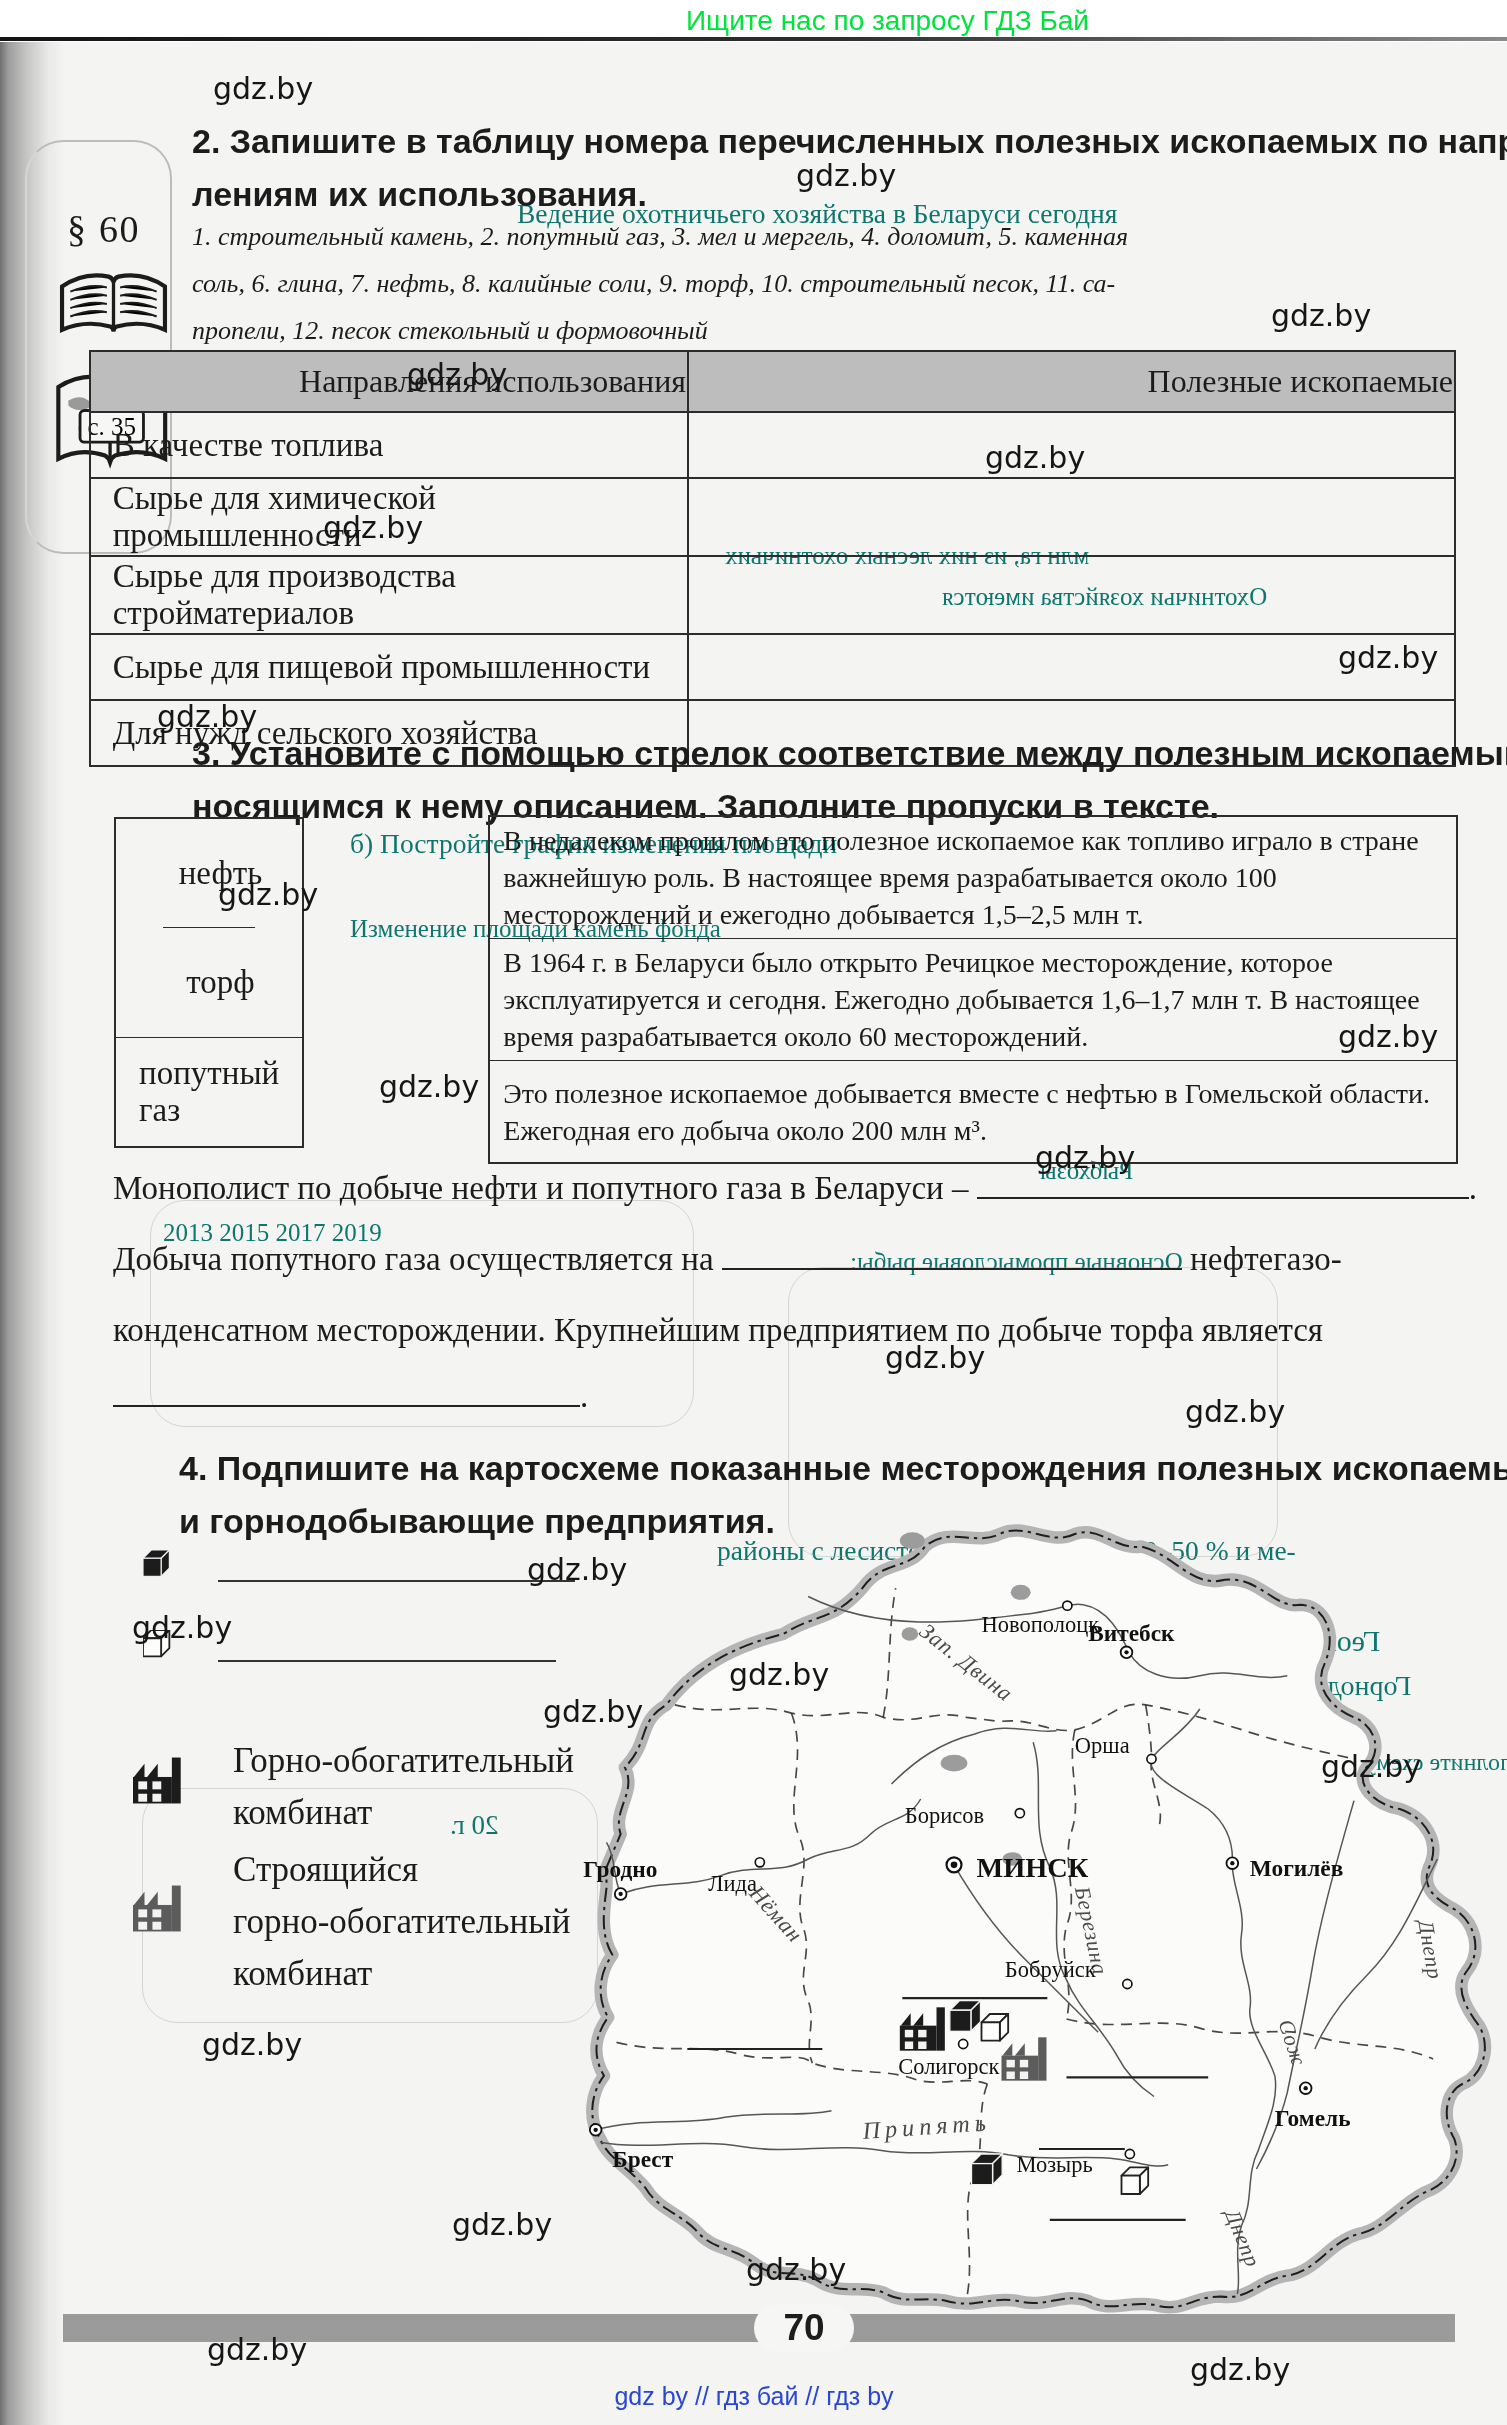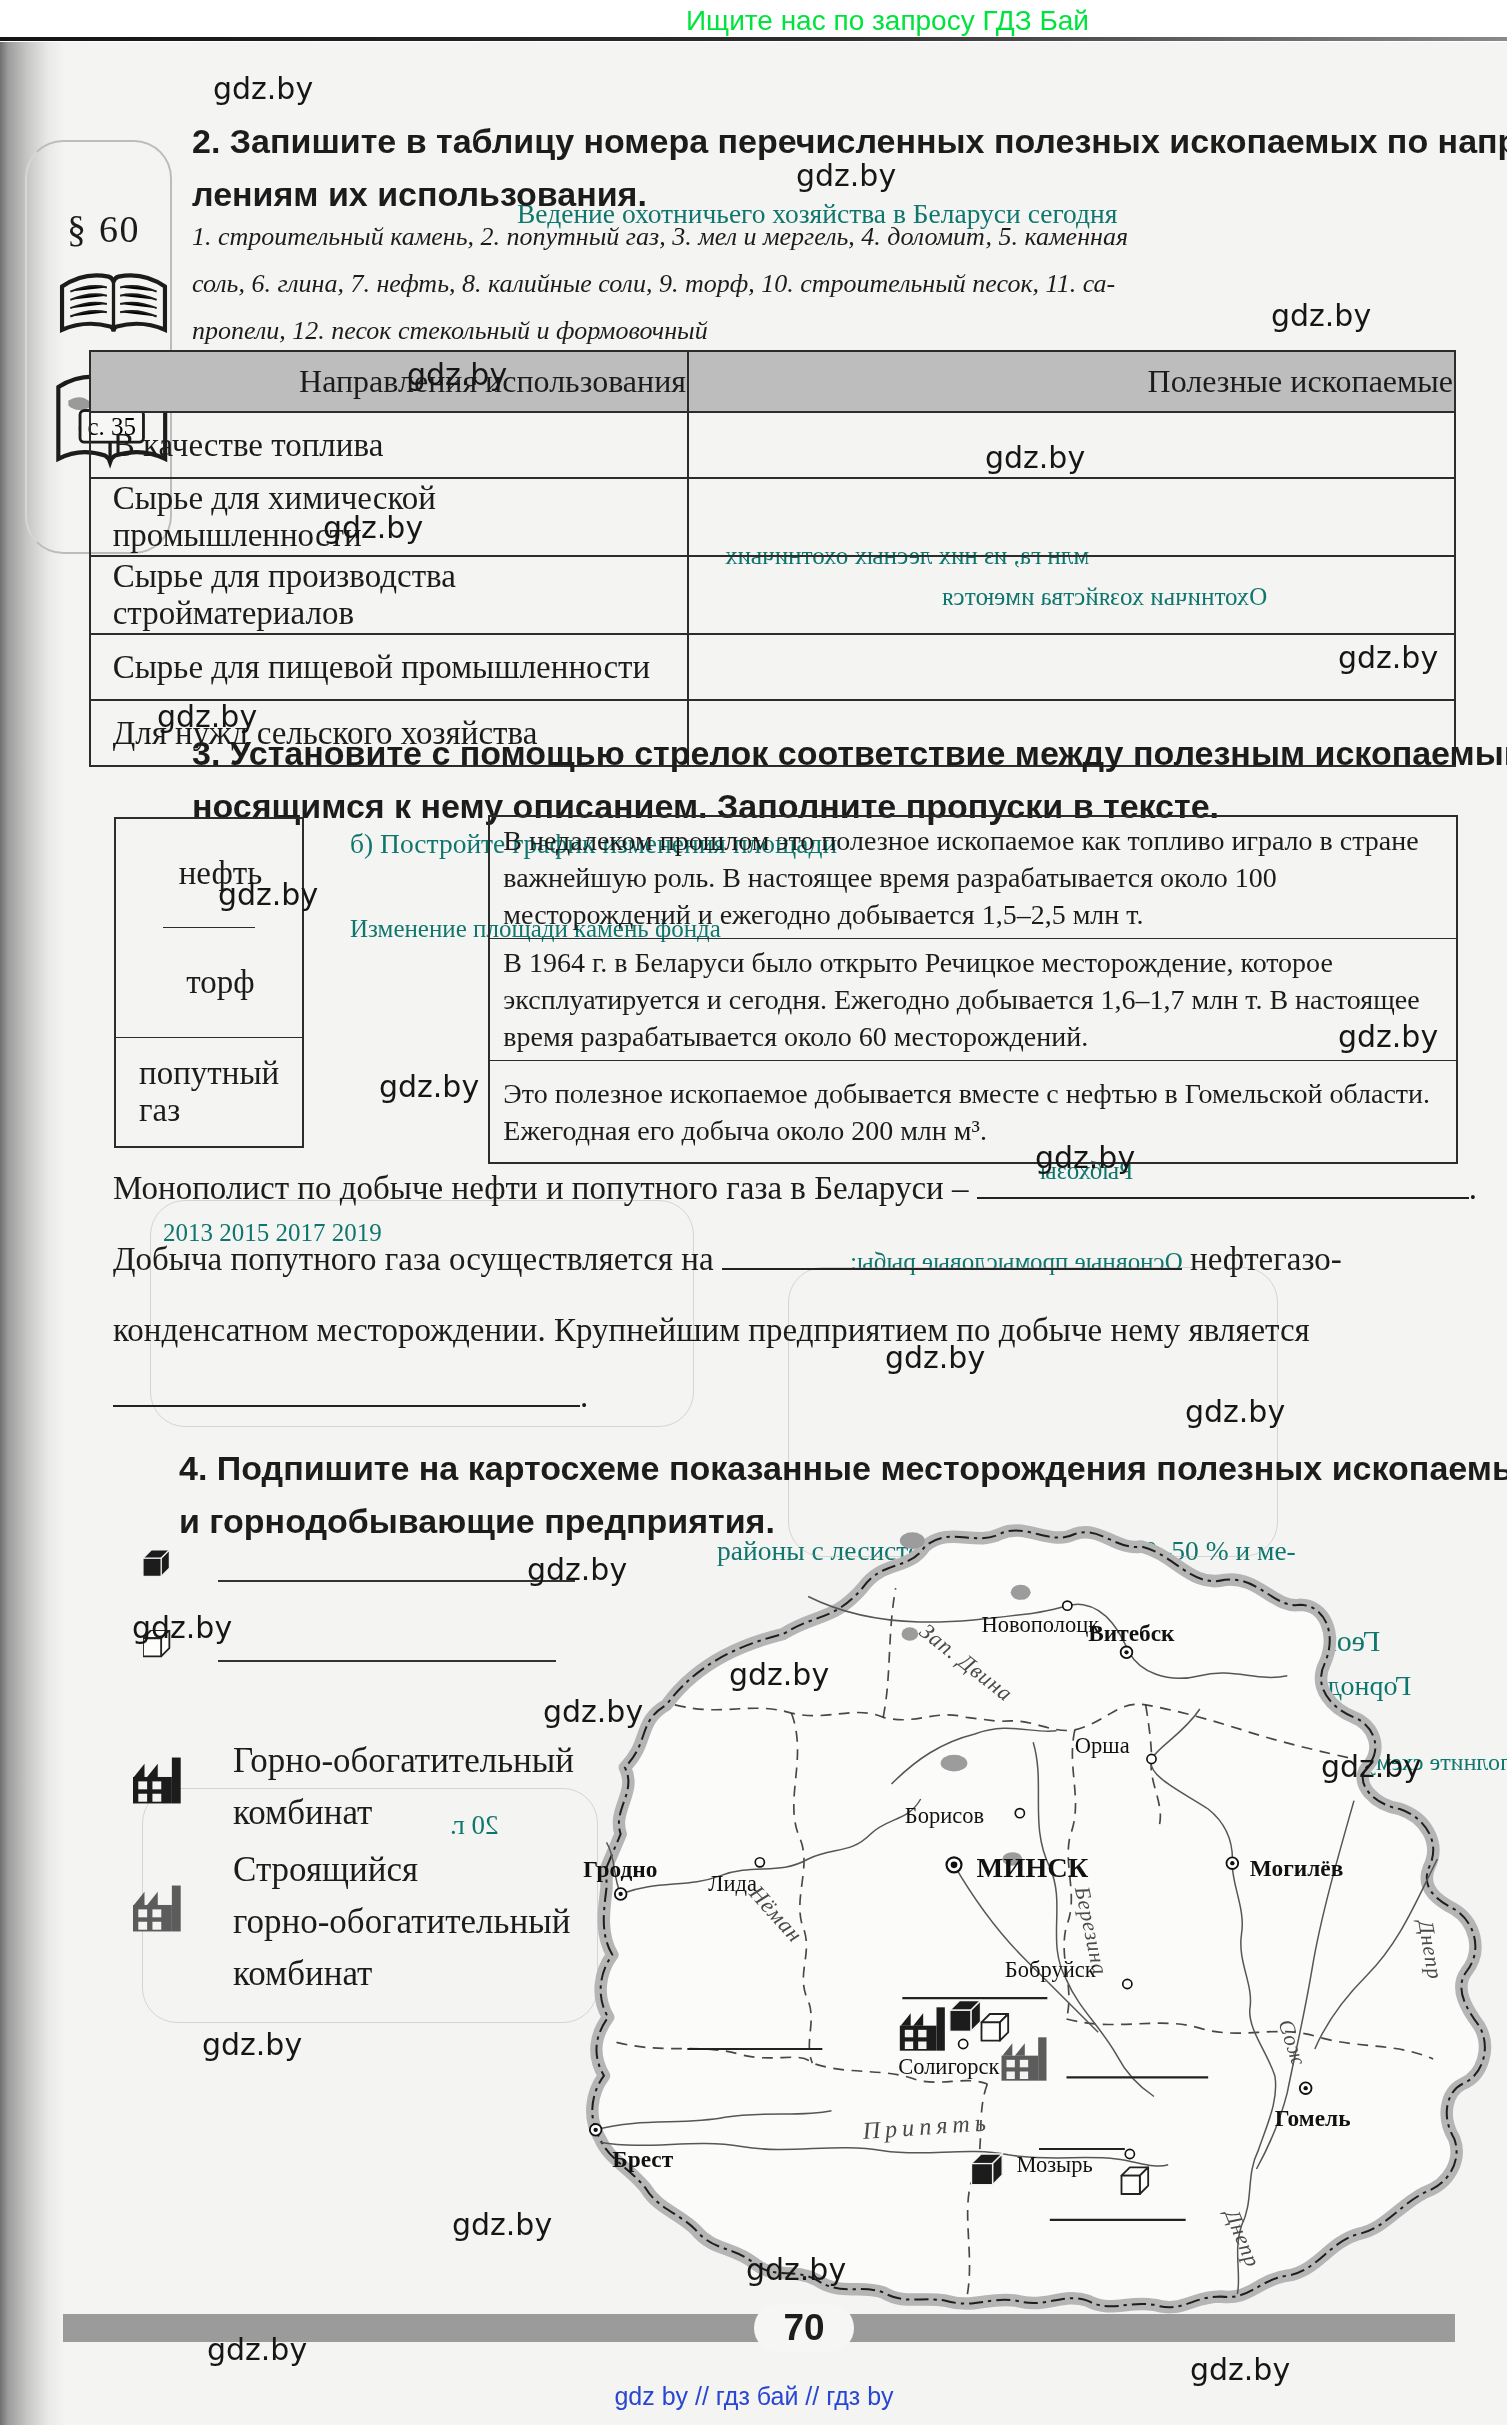--- a/index.html
+++ b/index.html
@@ -182,21 +182,21 @@
 
 <div class="abs fill" style="left:113px;top:1169px;">
   <span>Монополист по добыче нефти и попутного газа в Беларуси –</span>
   <span class="blankline" style="width:492px"></span><span>.</span>
 </div>
 <div class="abs fill" style="left:113px;top:1240px;text-align:center;">
   <span>Добыча попутного газа осуществляется на</span>
   <span class="blankline" style="width:460px"></span>
   <span>нефтегазо-</span>
 </div>
-<div class="abs fill" style="left:113px;top:1312px;">конденсатном месторождении. Крупнейшим предприятием по добыче нему является</div>
+<div class="abs fill" style="left:113px;top:1312px;">конденсатном месторождении. Крупнейшим предприятием по добыче торфа является</div>
 <div class="abs fill" style="left:113px;top:1377px;">
   <span class="blankline" style="width:467px"></span><span>.</span>
 </div>
 
 <div class="abs taskline" style="left:179px;top:1442px;">
     <div class="tline">4. Подпишите на картосхеме показанные месторождения полезных ископаемых</div>
     <div class="tline">и горнодобывающие предприятия.</div>
   </div>
 
 <svg class="abs" style="left:143px;top:1550px" width="28" height="28" viewBox="0 0 34 34">

